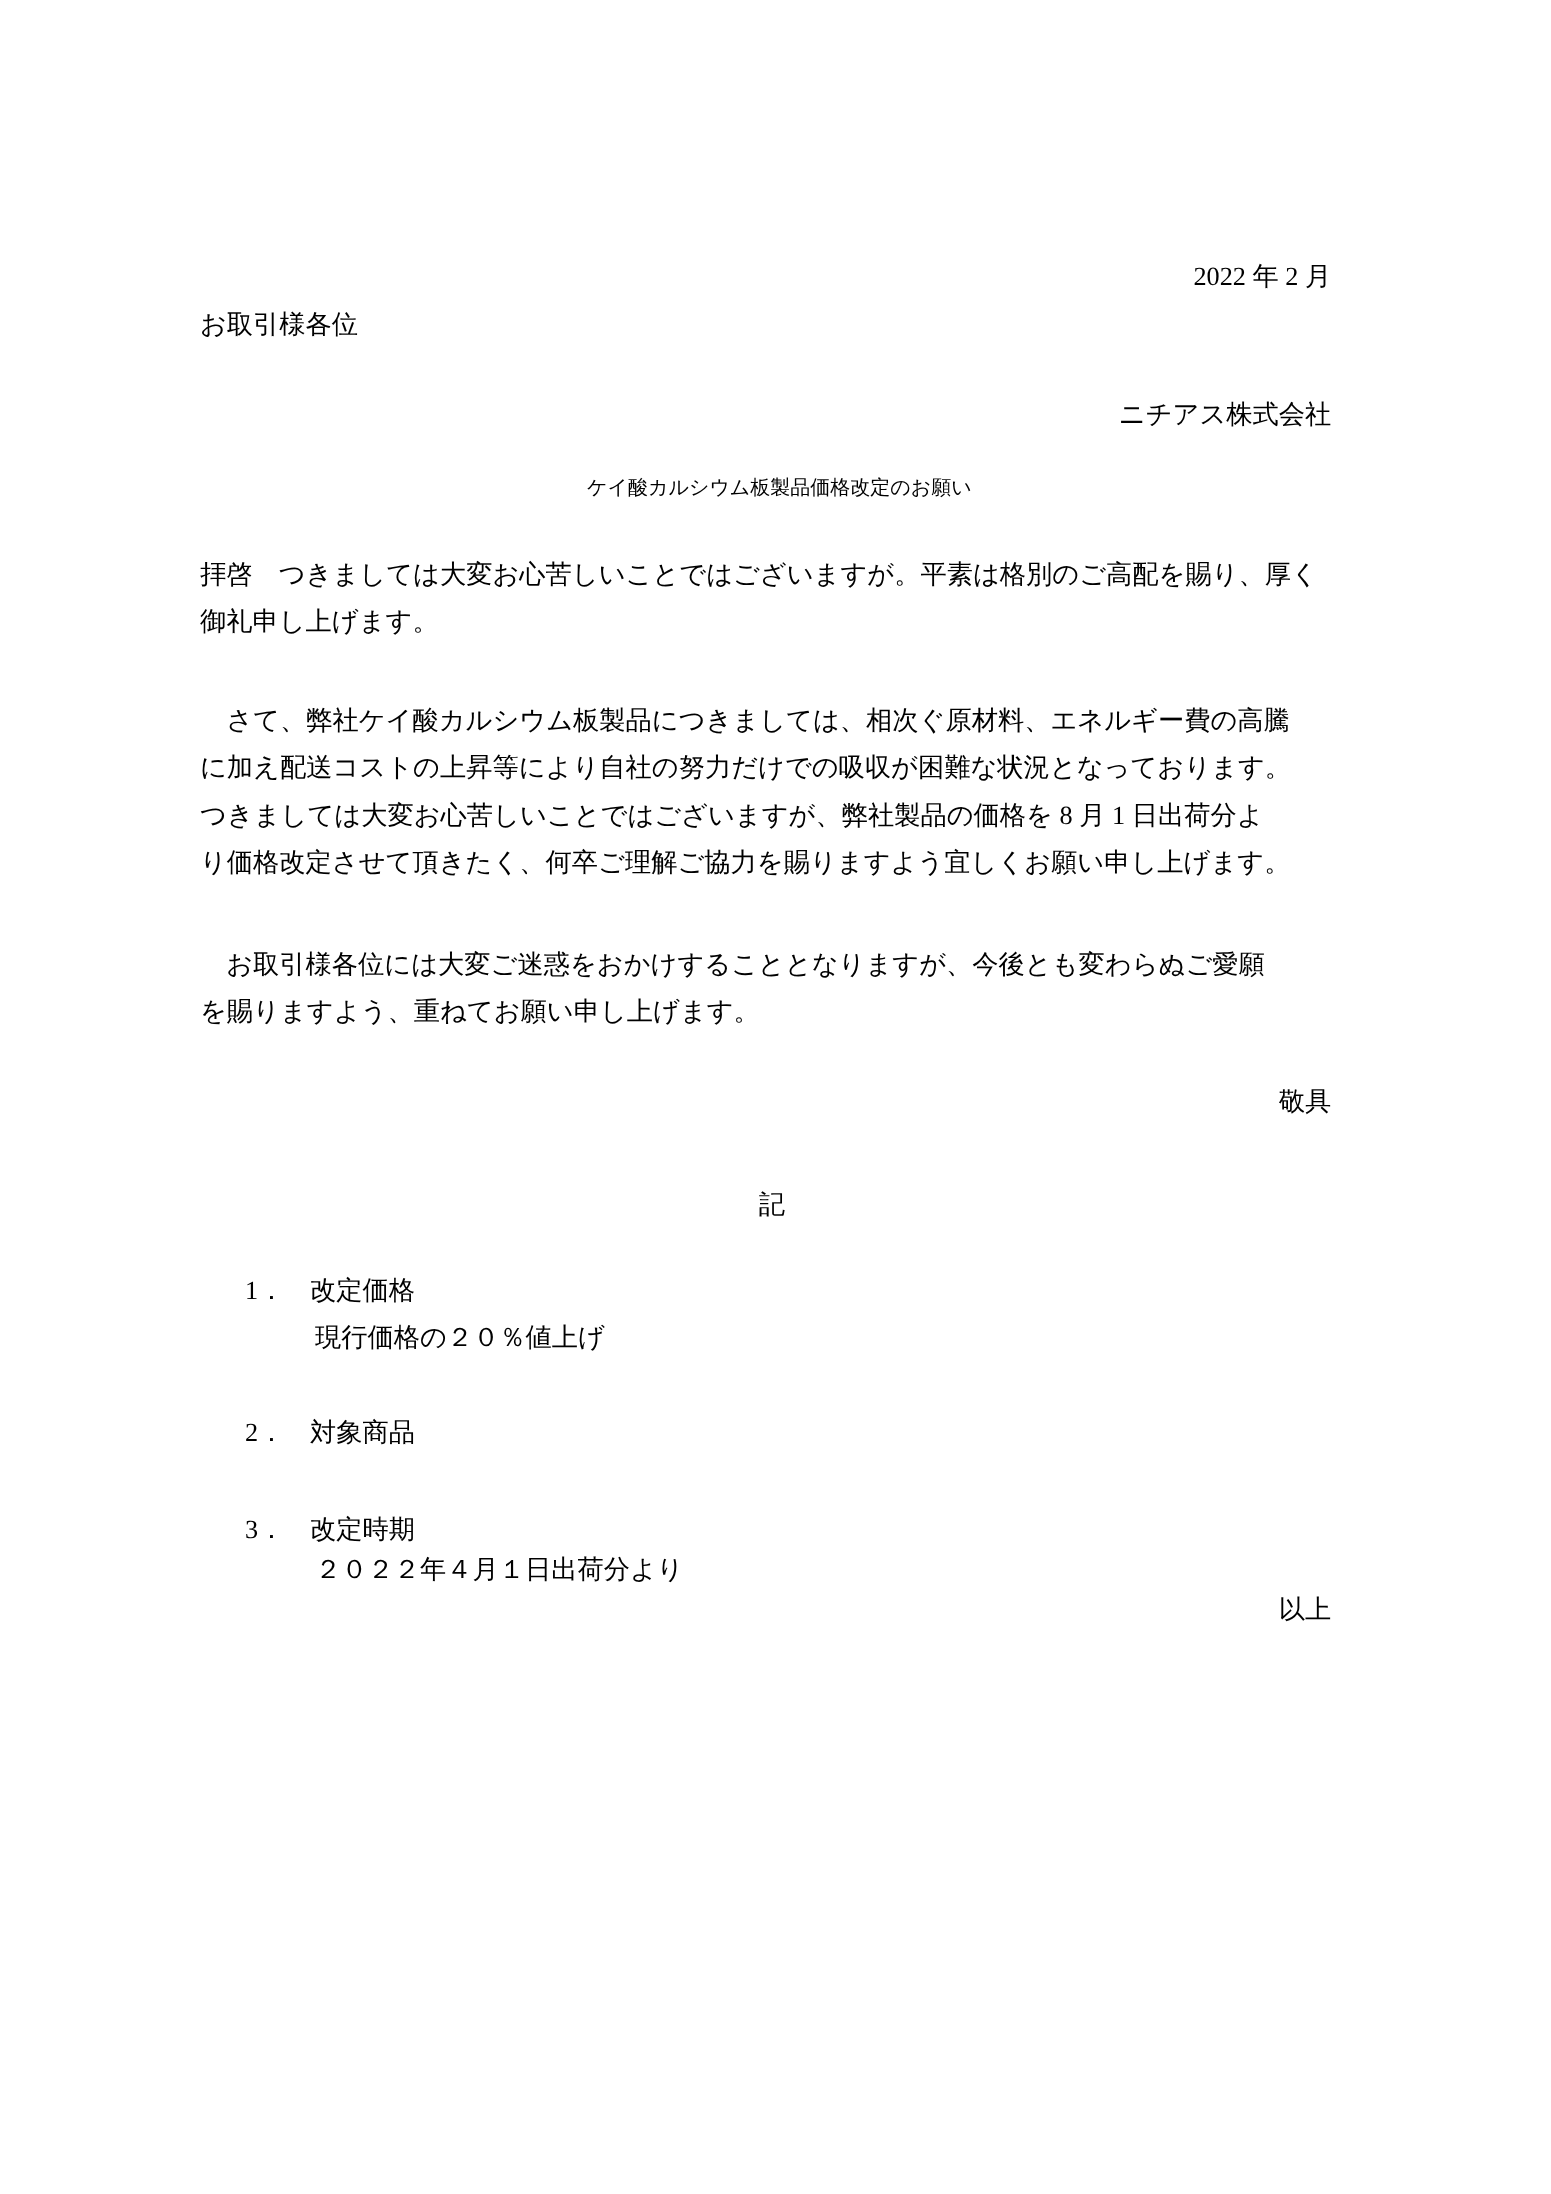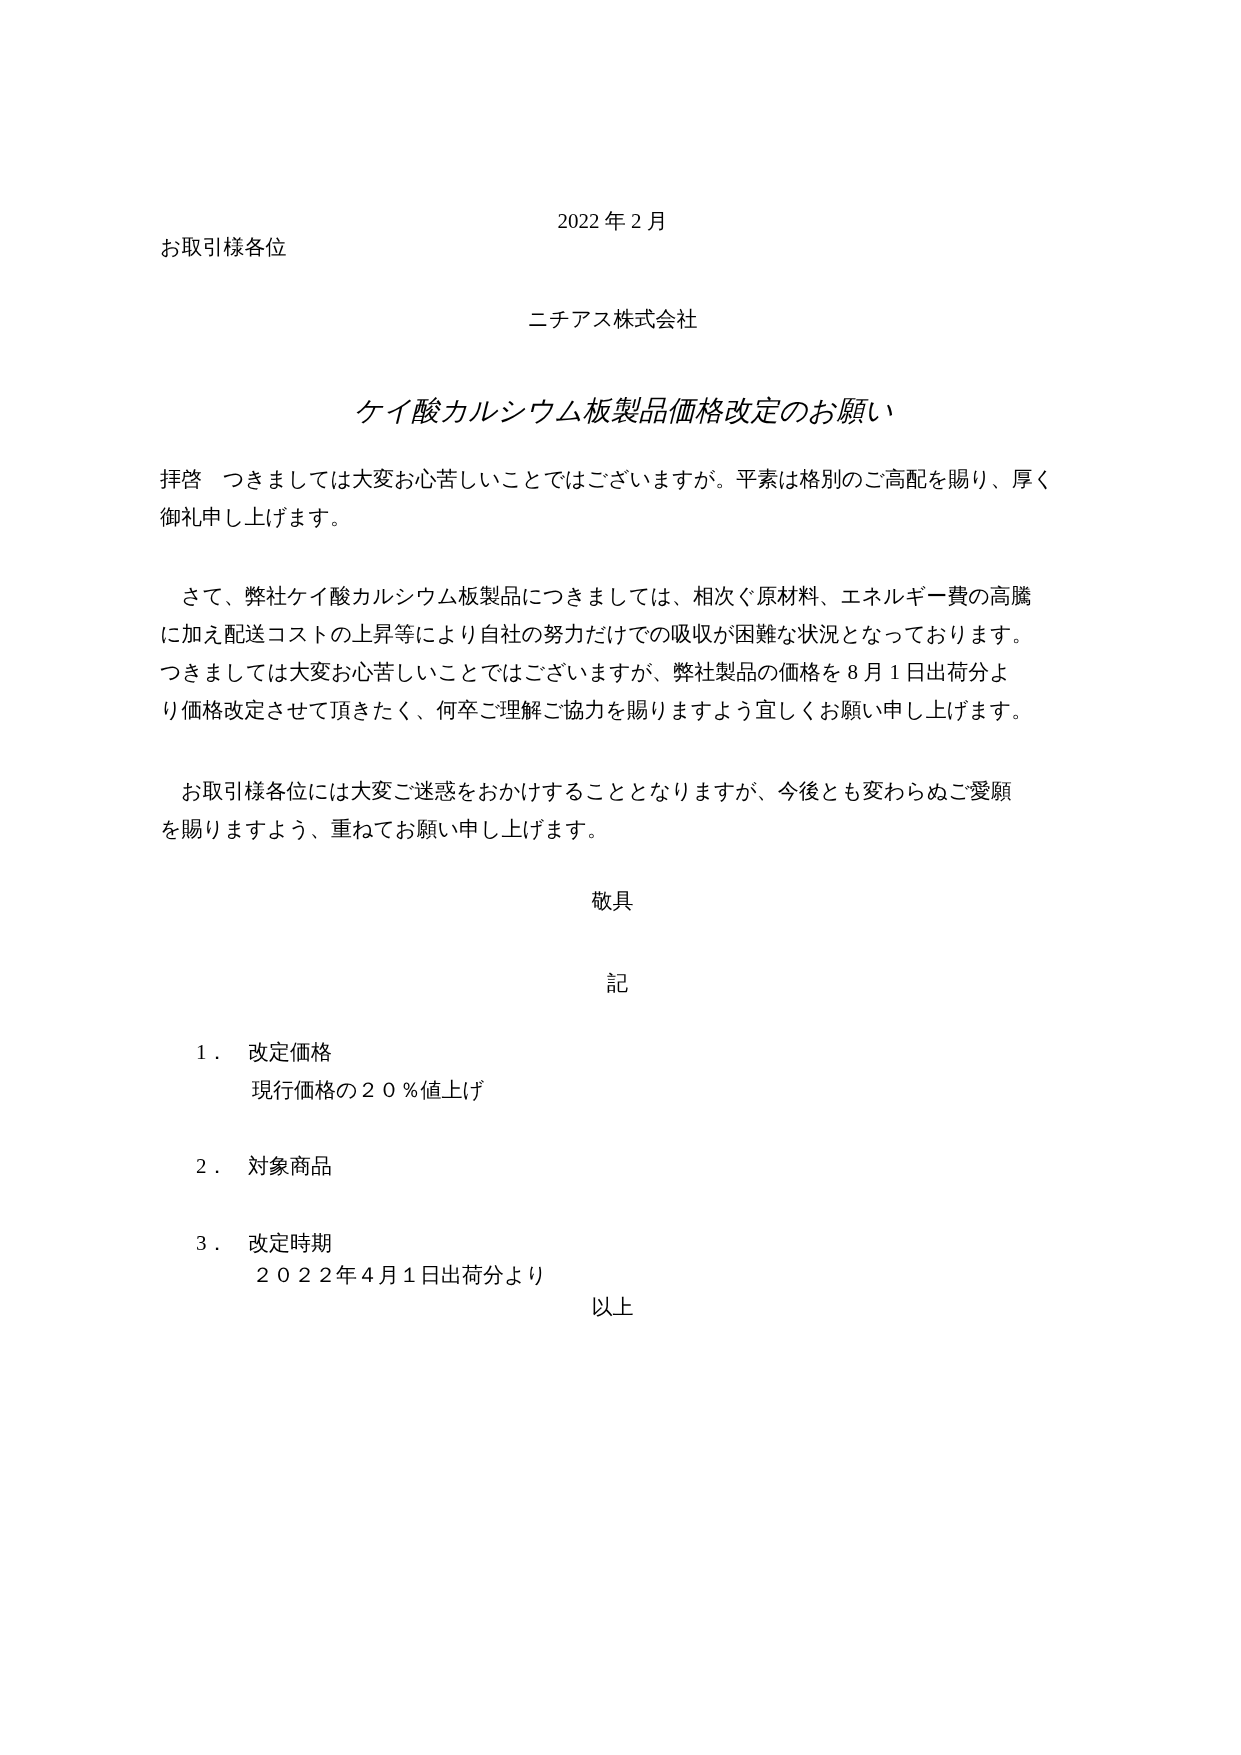--- a/index.html
+++ b/index.html
@@ -14,34 +14,33 @@
     background: #ffffff;
     color: #000000;
     box-sizing: border-box;
     padding: 208px 136px 0 160px;
     font-family: "Liberation Serif", "DejaVu Serif", serif;
     font-size: 21px;
     line-height: 26px;
     overflow: hidden;
   }
   .right {
-    text-align: center;
+    text-align: right;
     padding-right: 40px;
   }
   .date-line { margin-top: 0; }
-  .recipient-line { text-align: left; }
+  .recipient-line { margin-top: 12px; text-align: left; }
   .company-line { margin-top: 46px; }
   .division-line { margin-top: 15px; }
   .doc-title {
-    margin-top: 65px;
+    margin-top: 33px;
     text-align: center;
     padding-right: 18px;
-    font-size: 28px;
+    font-size: 16px;
     line-height: 28px;
-    font-style: italic;
   }
   .para {
     white-space: pre-line;
     line-height: 38px;
     text-align: left;
   }
   .para-1 { margin-top: 35px; }
   .para-2 { margin-top: 41px; }
   .para-3 { margin-top: 43px; }
   .keigu-line { margin-top: 40px; }

